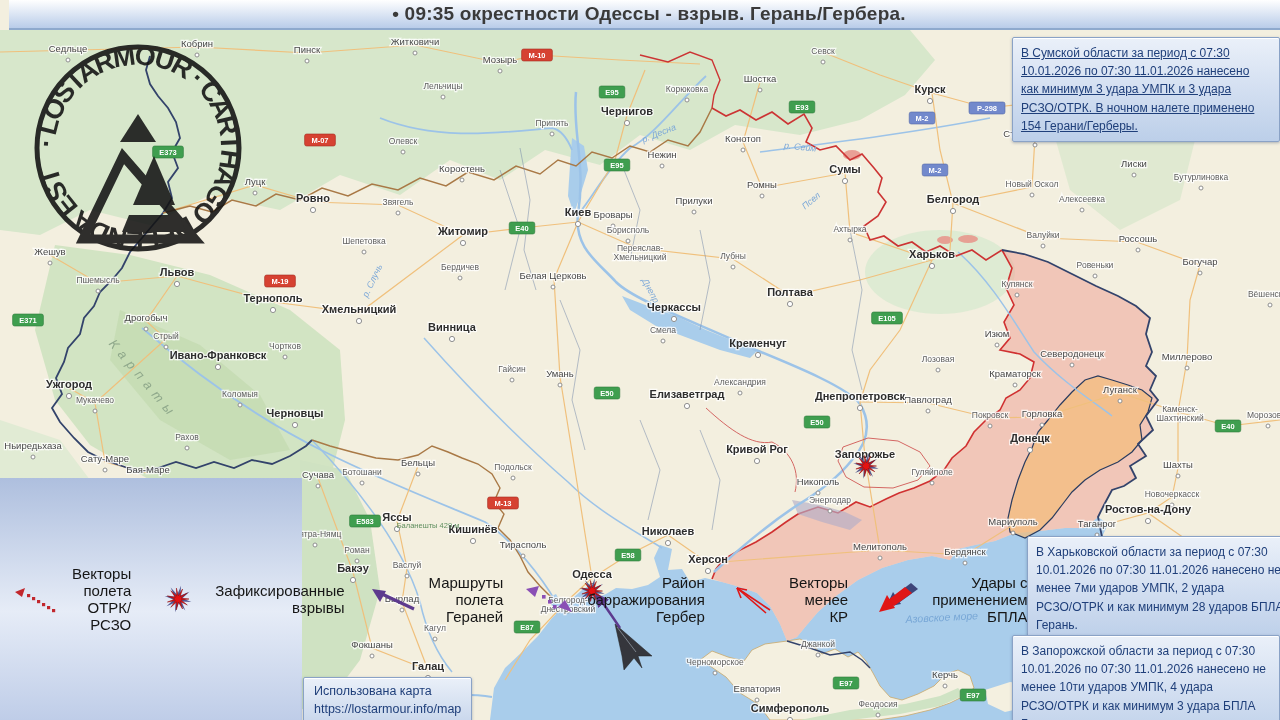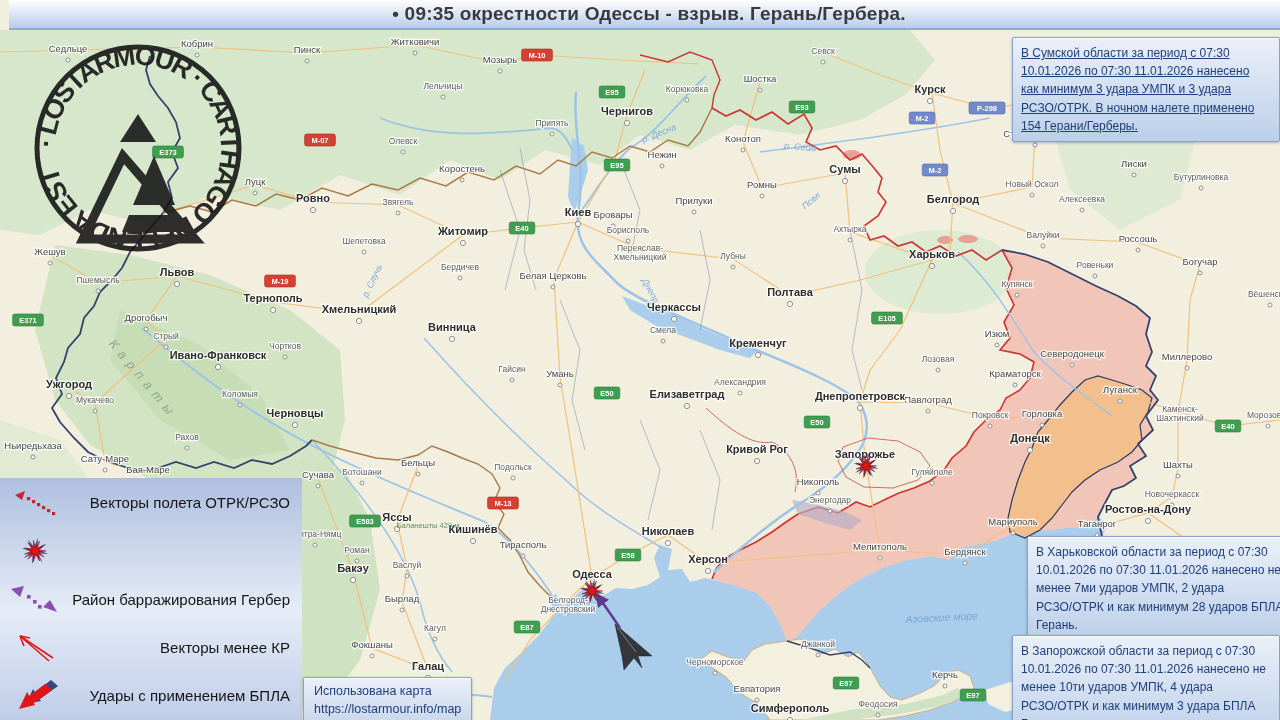--- a/index.html
+++ b/index.html
@@ -31,21 +31,21 @@
   .wlab.river{fill:#7ea9d8;font-size:9px;}
   .wlab.range{fill:#8fa88b;font-size:13px;letter-spacing:6px;}
   .wlab.peak{fill:#5f8f5f;font-size:7.5px;font-style:normal;}
 
   
   .logo{position:absolute;left:22px;top:32px;z-index:20;opacity:.88;}
 
   
   .legend{position:absolute;left:0;top:478px;width:302px;height:242px;z-index:15;
           background:linear-gradient(180deg,#aebfde 0%,#e6ecf7 55%,#bfcde8 100%);
-          display:flex;flex-direction:column;}
+          display:flex;}
   .lrow{flex:1;display:flex;align-items:center;}
   .lico{width:72px;display:flex;justify-content:center;align-items:center;}
   .llab{flex:1;text-align:right;padding-right:12px;font-size:15px;color:#161616;}
 
   
   .ibox{position:absolute;z-index:25;width:268px;
         background:linear-gradient(180deg,#eaf0f9 0%,#d3dff1 50%,#bccfe9 100%);
         border:1px solid #8aa2c6;border-radius:2px;
         box-shadow:0 1px 3px rgba(40,60,100,.35), inset 0 1px 0 #ffffff;
         padding:6px 8px;color:#1f3f7a;font-size:12px;line-height:1.52;
@@ -522,20 +522,30 @@
     </div>
     <div class="lrow">
       <span class="lico">
         <svg width="58" height="34" viewBox="0 0 58 34">
             <g class="star-slot">
               <polygon points="41.3,20.0 31.6,19.5 35.3,28.5 28.8,21.3 25.0,30.3 25.5,20.6 16.5,24.3 23.7,17.8 14.7,14.0 24.4,14.5 20.7,5.5 27.2,12.7 31.0,3.7 30.5,13.4 39.5,9.7 32.3,16.2" fill="#3c3f80" opacity=".85"></polygon>
               <polygon points="39.0,17.0 31.0,17.9 37.3,23.0 30.1,19.4 32.6,27.0 28.4,20.1 26.4,27.9 26.7,19.9 20.8,25.3 25.4,18.7 17.4,20.1 24.9,17.0 17.4,13.9 25.4,15.3 20.8,8.7 26.7,14.1 26.4,6.1 28.4,13.9 32.6,7.0 30.1,14.6 37.3,11.0 31.0,16.1" fill="#e51313" stroke="#8d0a0a" stroke-width=".5"></polygon>
             </g>
           </svg>
       </span>
+      <span class="llab">Зафиксированные взрывы</span>
+    </div>
+    <div class="lrow">
+      <span class="lico">
+        <svg width="58" height="32" viewBox="0 0 58 32">
+          <line x1="50" y1="26" x2="18" y2="11" stroke="#5d3a8e" stroke-width="3.2"></line>
+          <polygon points="8,6 22,8 16,19" fill="#5d3a8e"></polygon>
+        </svg>
+      </span>
+      <span class="llab">Маршруты полета Гераней</span>
     </div>
     <div class="lrow">
       <span class="lico">
         <svg width="58" height="34" viewBox="0 0 58 34">
           <polygon points="4,7 17,4 13,15" fill="#8a4fb5"></polygon>
           <g fill="#8a4fb5">
             <rect x="20" y="13" width="3.6" height="3.6"></rect>
               <rect x="26" y="18" width="3.6" height="3.6"></rect>
               <rect x="31" y="23" width="3.6" height="3.6"></rect>
           </g>

